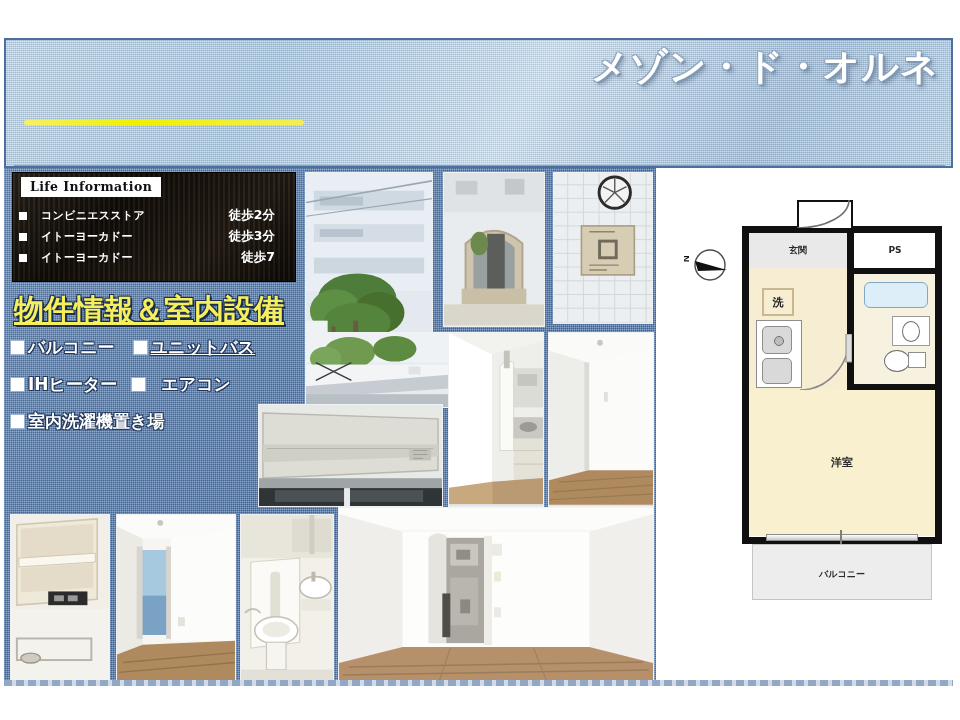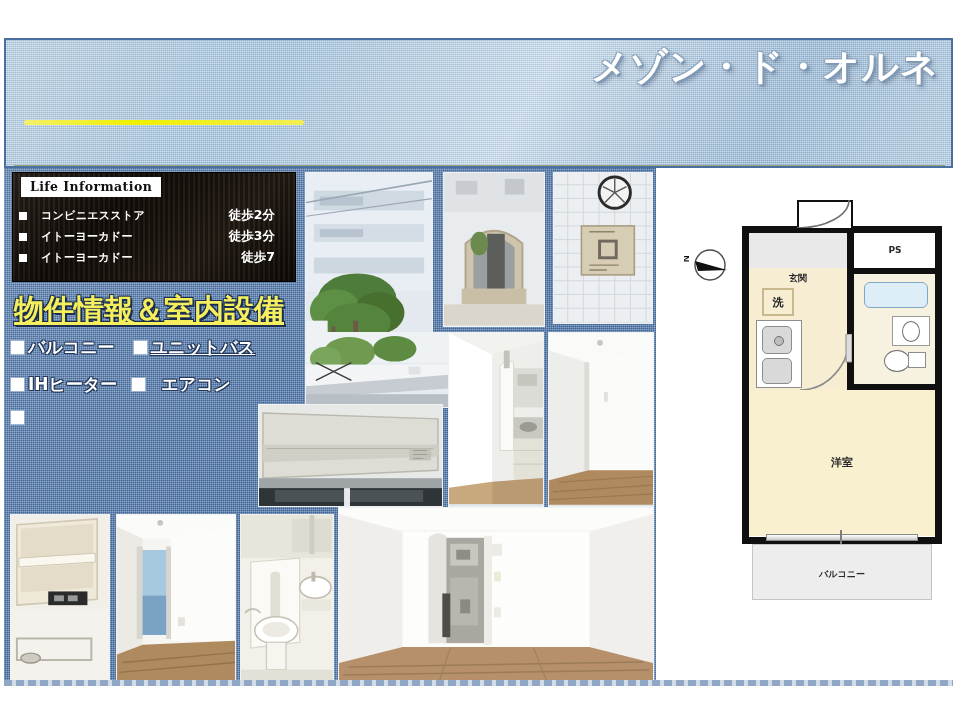--- a/index.html
+++ b/index.html
@@ -190,20 +190,21 @@
           <span>IHヒーター</span>
         </div>
         <div class="specitem" style="margin-left:14px;">
           <span class="specsq"></span>
           <span style="margin-left:12px;">エアコン</span>
         </div>
       </div>
       <div class="specrow">
         <div class="specitem">
           <span class="specsq"></span>
+          <span>室内洗濯機置き場</span>
         </div>
       </div>
     </div>
   </div>
 
   <div class="photo" style="left:305px;top:172px;width:128px;height:176px;">
     <svg class="ph-inner" viewBox="0 0 128 176" preserveAspectRatio="none">
       <rect width="128" height="176" fill="#dfe7ee"></rect>
       <rect x="0" y="0" width="128" height="120" fill="#e8eef3"></rect>
       <rect x="8" y="18" width="112" height="20" fill="#cfd9e1"></rect>
@@ -452,21 +453,21 @@
 
       <div class="sinkrect" style="left:150px;top:90px;width:38px;height:30px;"></div>
       <div class="oval" style="left:160px;top:95px;width:18px;height:21px;"></div>
 
       <div class="oval" style="left:142px;top:124px;width:26px;height:22px;"></div>
       <div class="fix" style="left:166px;top:126px;width:18px;height:16px;"></div>
 
       <div class="slider" style="left:24px;top:308px;width:152px;height:7px;"></div>
       <div style="position:absolute;left:98px;top:304px;width:2px;height:14px;background:#7d7d7d;"></div>
 
-      <div class="plabel" style="left:56px;  top:24px;margin-top:28px;">玄関</div>
+      <div class="plabel" style="left:56px;  top:24px;">玄関</div>
       <div class="plabel" style="left:153px; top:24px;text-align:right;">PS</div>
       <div class="plabel big" style="left:100px;top:236px;">洋室</div>
       <div class="plabel" style="left:100px;top:348px;">バルコニー</div>
     </div>
   </div>
 
   <div class="bottomrule"></div>
 
 </div>
 

